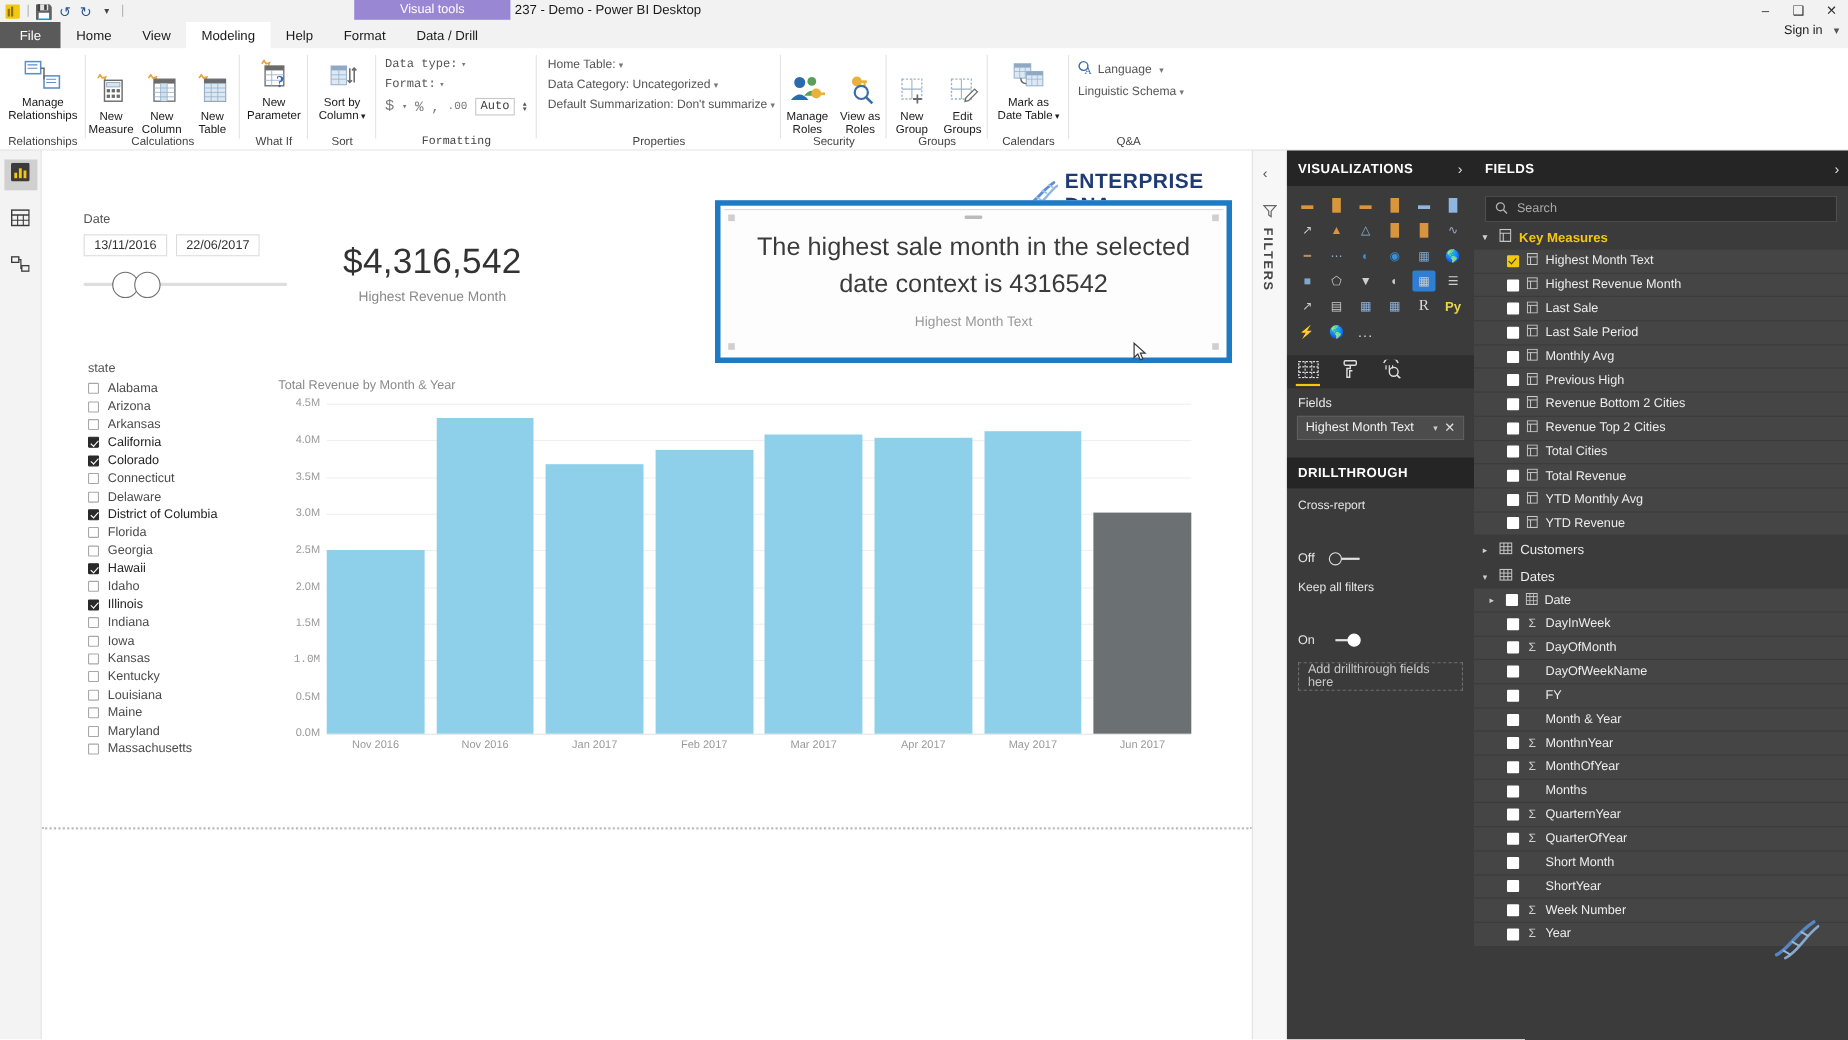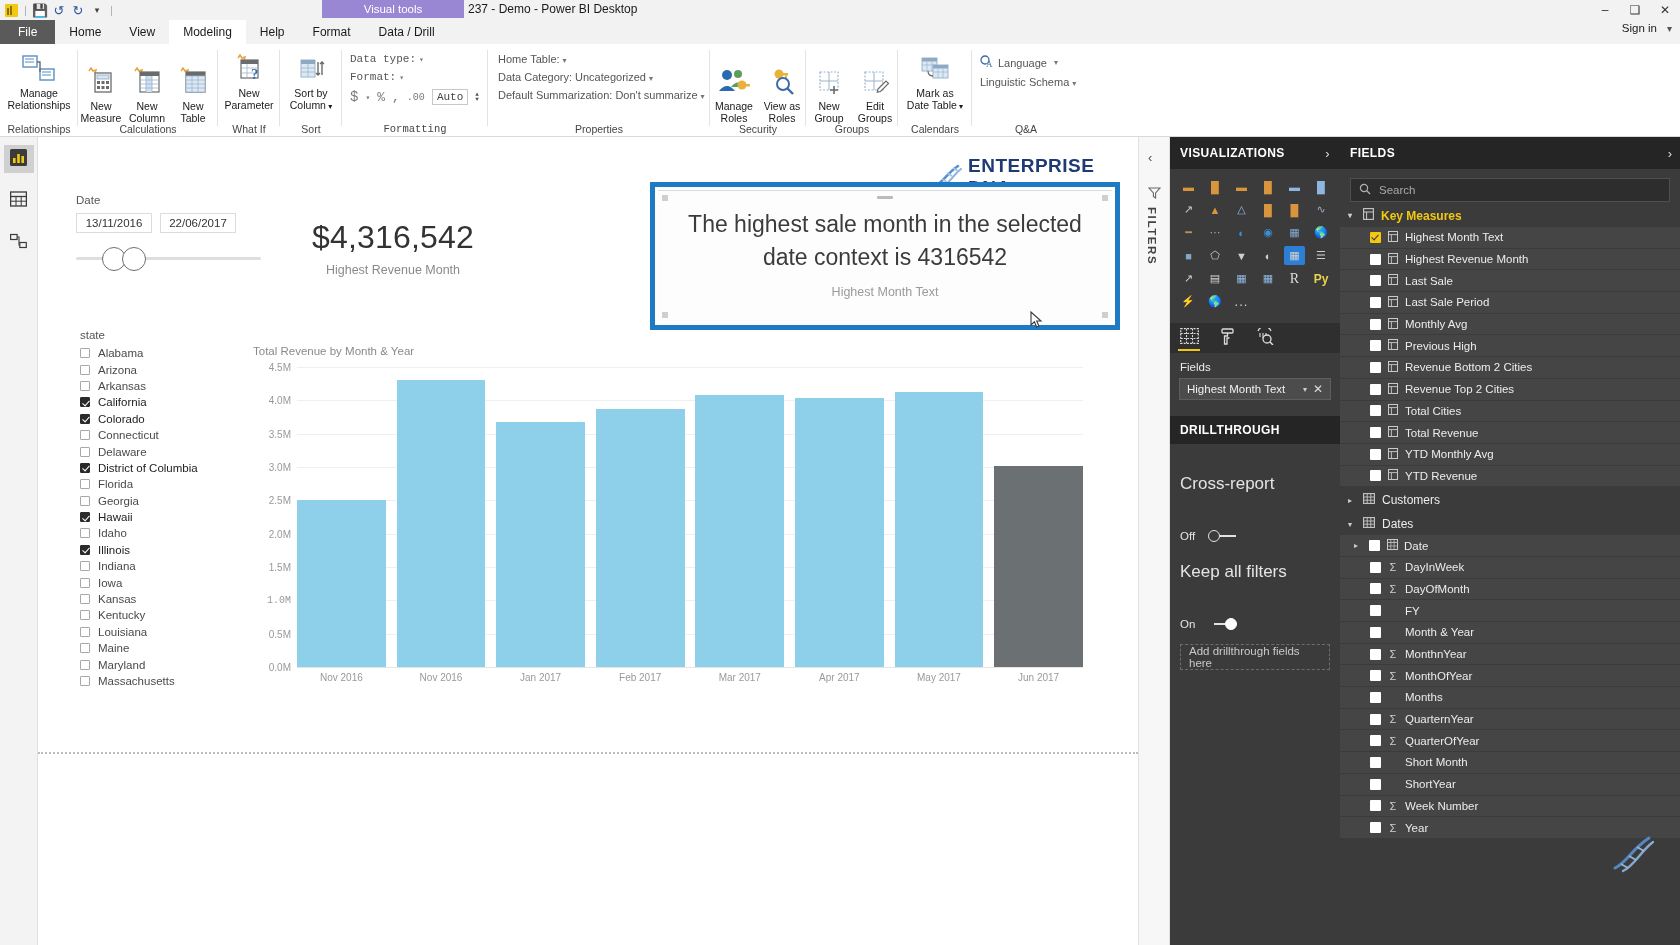--- a/index.html
+++ b/index.html
@@ -277,21 +277,21 @@
   }
   .fieldwell .nm { flex:1; overflow:hidden; white-space:nowrap; }
   .fieldwell .car { font-size:8px; color:#ccc; }
   .fieldwell .x { font-size:12px; color:#ddd; }
   .drill-hd {
     margin-top:16px; height:28px; background:#252525; color:#fff;
     display:flex; align-items:center; padding:0 10px;
     font-size:12px; font-weight:bold; letter-spacing:0.4px;
   }
   .drill-body { padding:10px 10px 0 10px; }
-  .drill-lbl { font-size:17px; color:#e4e4e4; margin-bottom:6px;margin-top:20px; }
+  .drill-lbl { font-size:11px; color:#e4e4e4; margin-bottom:6px; }
   .tgl-row { display:flex; align-items:center; gap:8px; margin-bottom:14px;margin-top:36px; }
   .tgl-txt { font-size:11.5px; color:#e4e4e4; width:20px; }
   .tgl { width:30px; height:12px; position:relative; }
   .tgl .bar2 { position:absolute; left:6px; top:5px; width:22px; height:2px; background:#e2e2e2; }
   .tgl .knob { position:absolute; top:0; width:12px; height:12px; border-radius:50%;
                border:1.6px solid #e2e2e2; background:#3b3b3b; box-sizing:border-box; }
   .tgl.off .knob { left:0; }
   .tgl.on .knob { left:17px; background:#ffffff; border-color:#ffffff; }
   .dropzone {
     margin-top:2px; border:1px dashed #6d6d6d; height:26px;
@@ -1277,20 +1277,25 @@
           <span>DayInWeek</span>
         </div>
         <div class="fld">
           <span class="fchk"></span>
           <span class="sig">Σ</span>
           <span>DayOfMonth</span>
         </div>
         <div class="fld">
           <span class="fchk"></span>
           <span class="sig"></span>
+          <span>DayOfWeekName</span>
+        </div>
+        <div class="fld">
+          <span class="fchk"></span>
+          <span class="sig"></span>
           <span>FY</span>
         </div>
         <div class="fld">
           <span class="fchk"></span>
           <span class="sig"></span>
           <span>Month &amp; Year</span>
         </div>
         <div class="fld">
           <span class="fchk"></span>
           <span class="sig">Σ</span>

